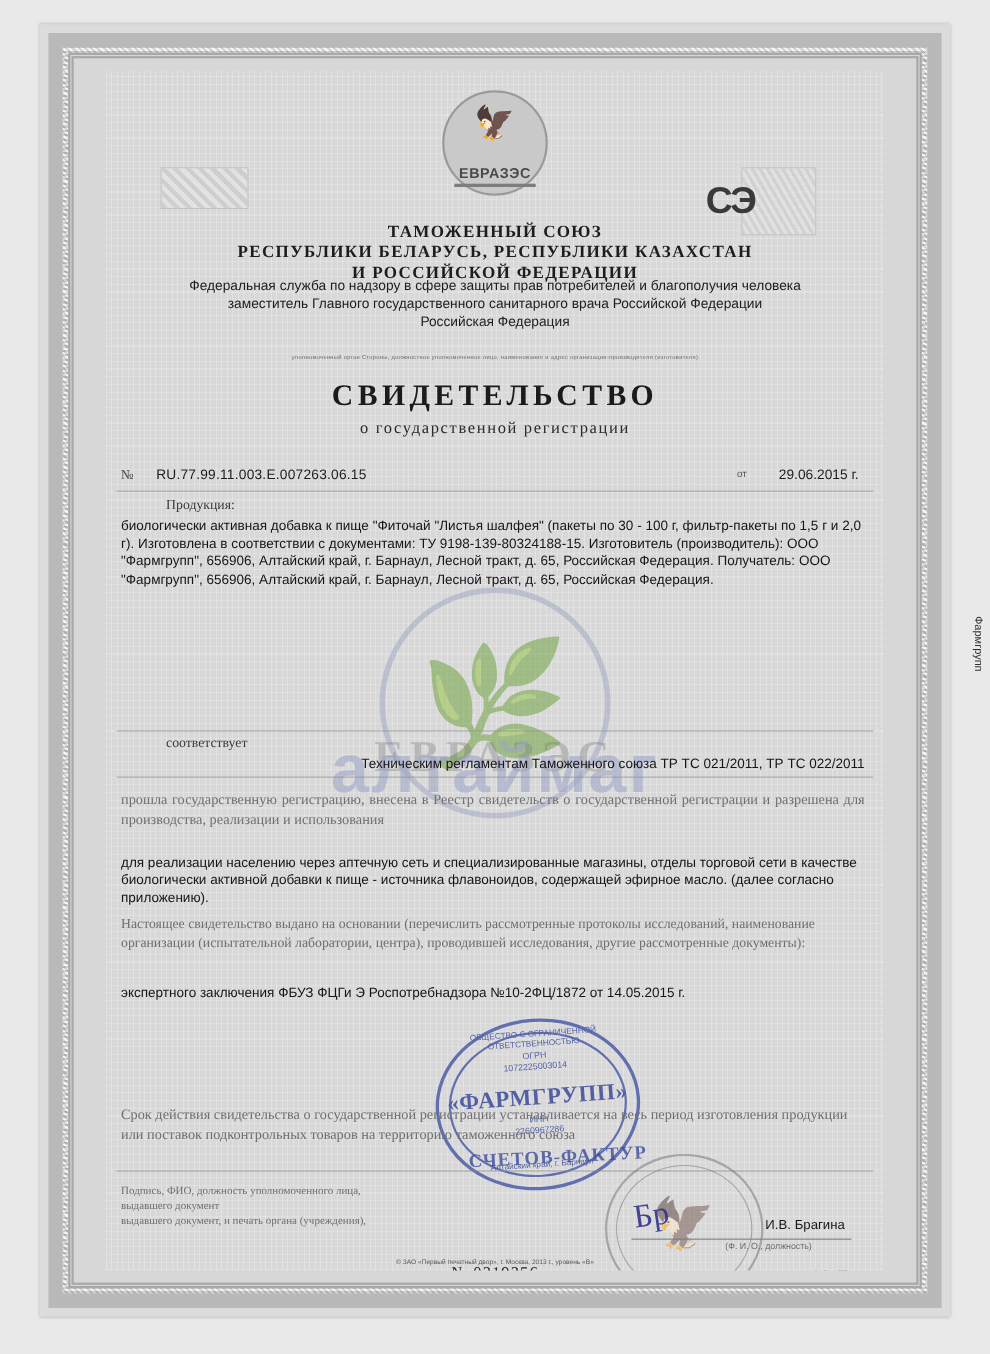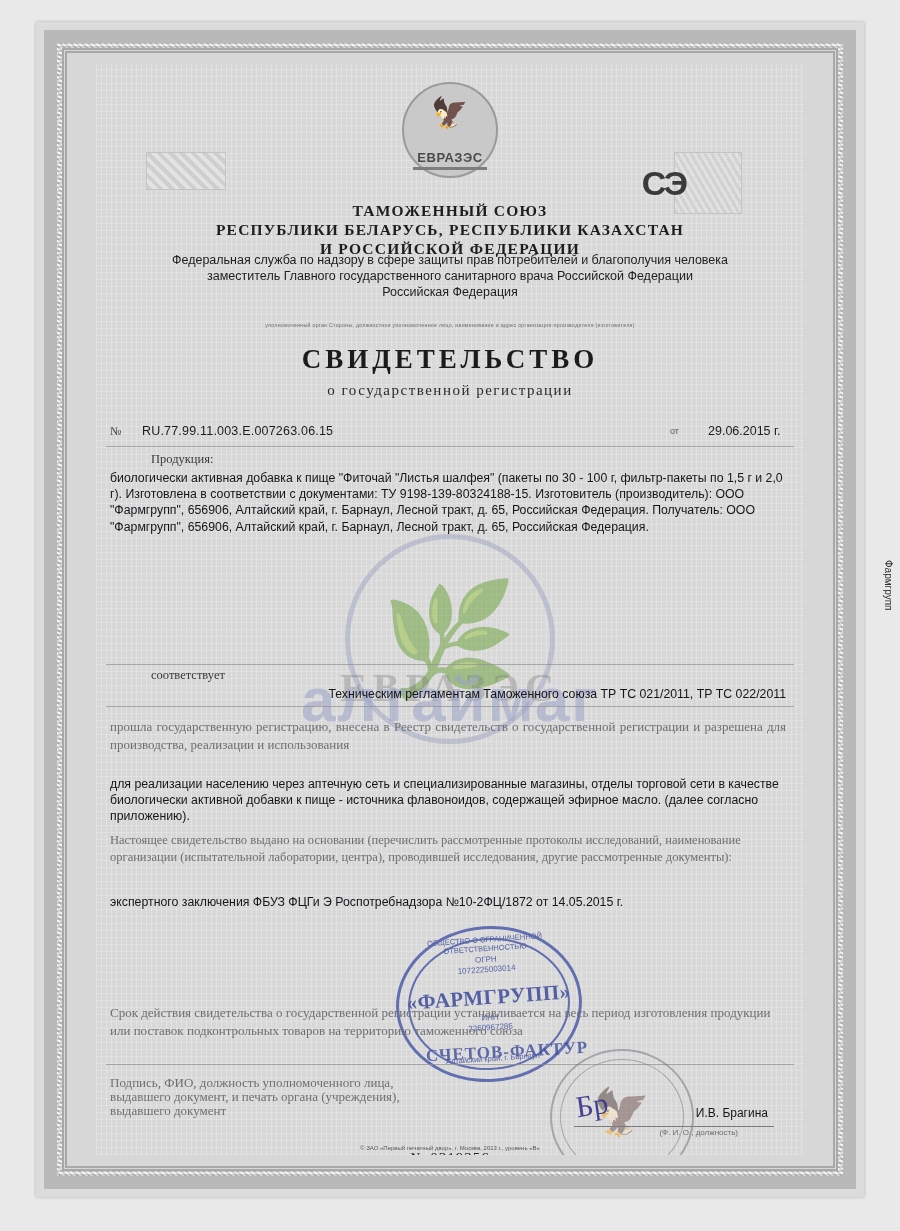--- a/index.html
+++ b/index.html
@@ -307,24 +307,24 @@
       <div class="s-inn">ИНН</div>
       <div class="s-inn2">2260967286</div>
       <div class="s-bot">Алтайский край, г. Барнаул</div>
     </div>
     <div class="stamp-fakt">СЧЕТОВ-ФАКТУР</div>
 
     <div class="body-text faded" style="top:940px;line-height:18px;font-family:'Liberation Serif',serif;font-size:13px;">Срок действия свидетельства о государственной регистрации устанавливается на весь период изготовления продукции или поставок подконтрольных товаров на территорию таможенного союза</div>
 
     <div class="hr" style="top:1000px;"></div>
 
-    <div class="body-text faded" style="top:1012px;font-family:'Liberation Serif',serif;font-size:13px;line-height:14px;width:360px;">
+    <div class="body-text faded" style="top:1012px;font-family:'Liberation Serif',serif;font-size:10px;line-height:14px;width:360px;">
       <div>Подпись, ФИО, должность уполномоченного лица,</div>
+      <div>выдавшего документ</div>
       <div>выдавшего документ, и печать органа (учреждения),</div>
-      <div>выдавшего документ</div>
     </div>
 
     <div class="seal">
       <div class="eagle">🦅</div>
     </div>
 
     <div class="signature">Бр</div>
     <div class="sig-name">И.В. Брагина</div>
     <div class="sig-line"></div>
     <div class="sig-cap">(Ф. И. О., должность)</div>

